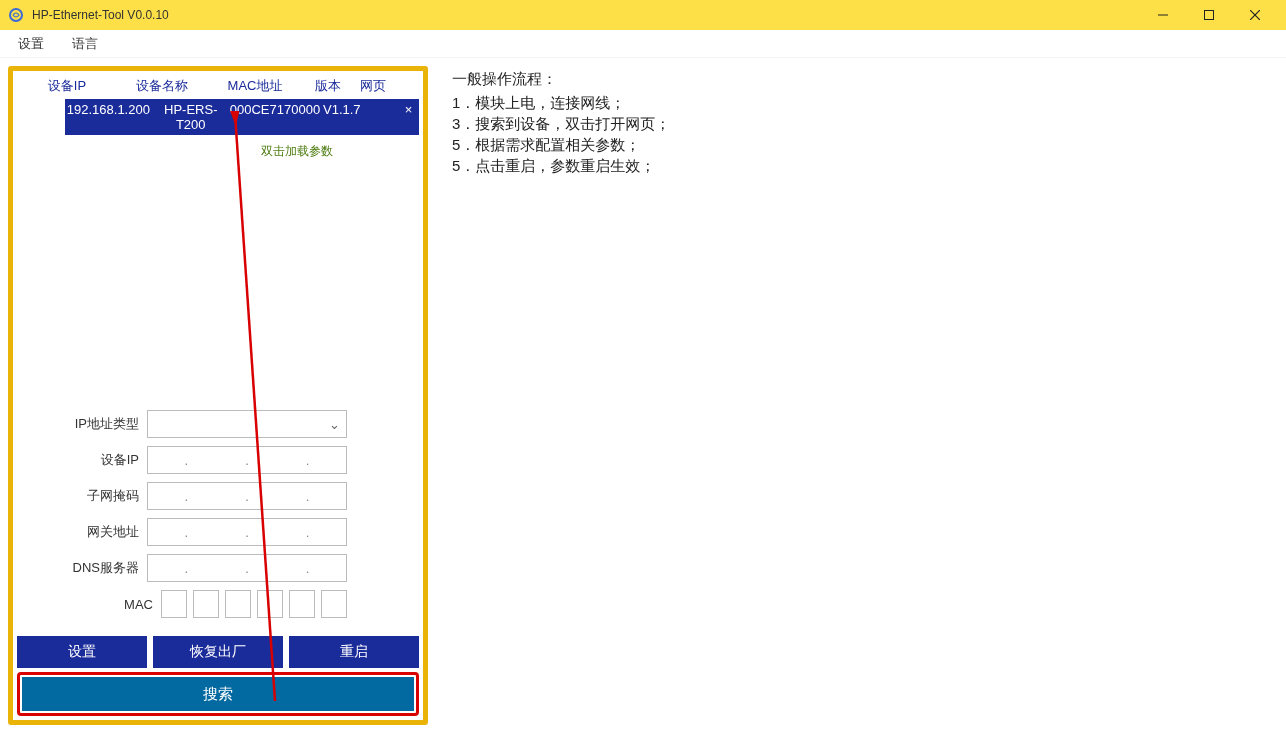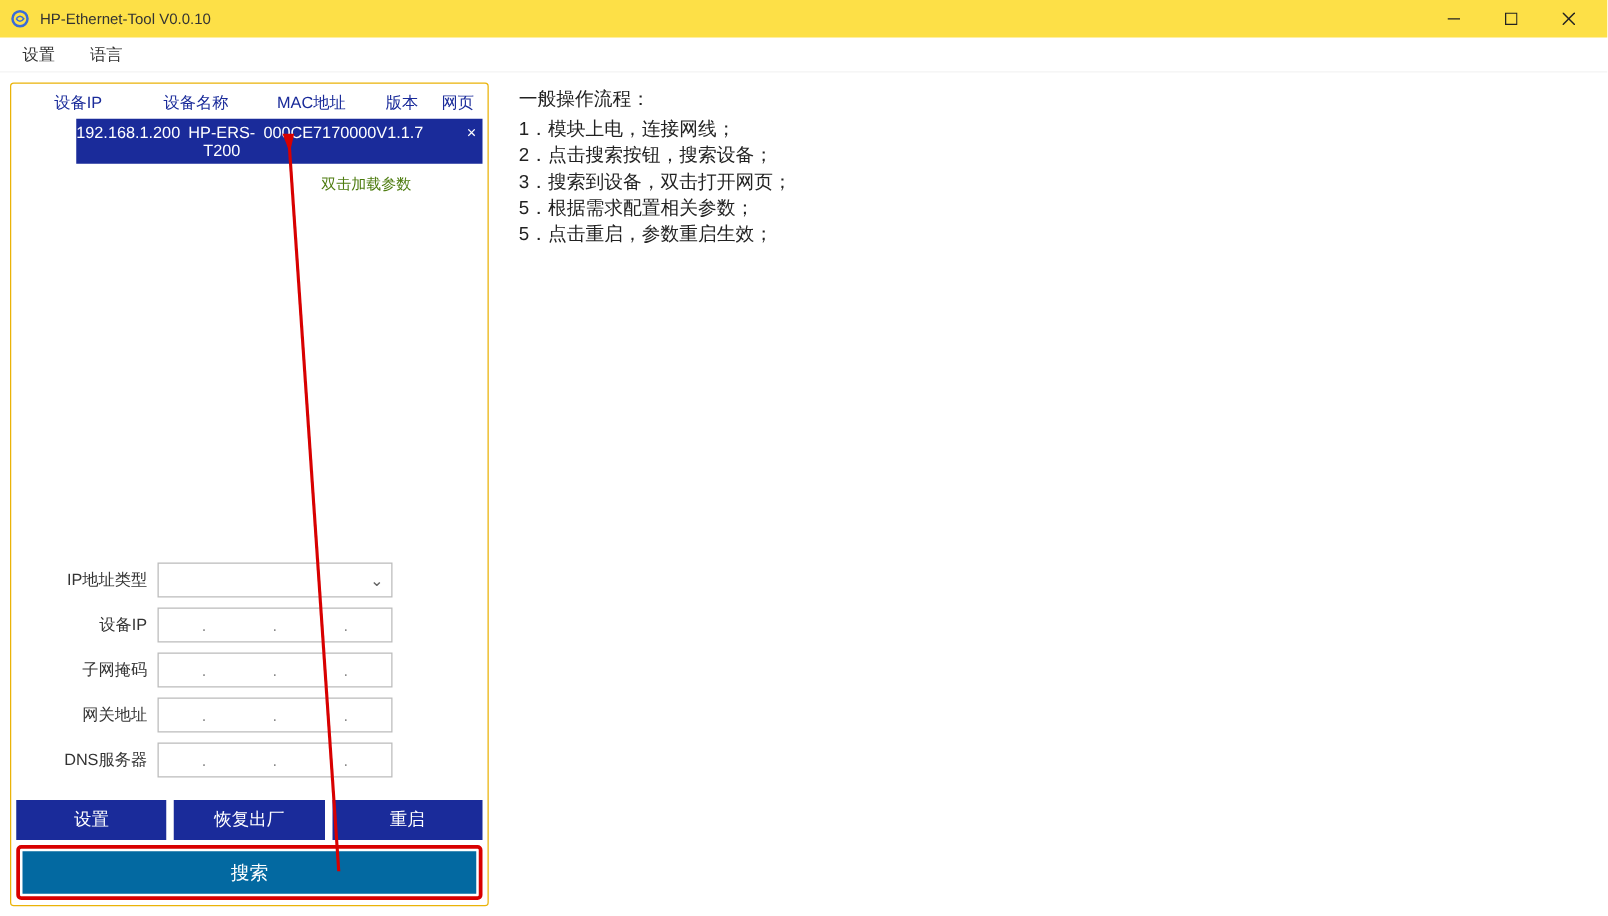--- a/index.html
+++ b/index.html
@@ -10,21 +10,21 @@
   .titlebar .title { flex: 0 0 auto; color: #333; font-size: 12px; }
   .titlebar .spacer { flex: 1; }
   .winbtns { display: flex; }
   .winbtn { width: 46px; height: 30px; display:flex; align-items:center; justify-content:center; color:#222; }
 
   .menubar { height: 28px; display:flex; align-items:center; padding: 0 8px; gap: 8px; border-bottom:1px solid #f4f4f4;}
   .menuitem { padding: 4px 10px; color:#333; font-size:13px; }
 
   .content { display:flex; padding: 8px; gap: 24px; height: calc(733px - 30px - 28px); position:relative;}
 
-  .left-panel { width: 383px; border: 1px solid #eab308; border-radius:3px; padding:4px; display:flex; flex-direction:column; position:relative;}
+  .left-panel { width: 420px; border: 5px solid #eab308; border-radius:3px; padding:4px; display:flex; flex-direction:column; position:relative;}
   .devtable { }
   .devtable .thead { display:flex; padding: 2px 0; color:#1a2b9a; font-weight:500;}
   .th, .td { text-align:center; font-size:13px; }
   .col-ip { width: 100px; }
   .col-name { width: 90px; }
   .col-mac { width: 96px; }
   .col-ver { width: 50px; }
   .col-web { width: 40px; }
   .devrow { display:flex; background:#1a2b9a; color:#fff; padding: 3px 0; margin-top:2px;margin-left:48px;}
   .devrow .td { color:#fff; }
@@ -156,35 +156,45 @@
           </div>
       </div>
       <div class="form-row">
         <label>DNS服务器</label>
         <div class="ipinput">
             <span>.</span>
             <span>.</span>
             <span>.</span>
           </div>
       </div>
+      <div class="form-row">
+        <label>MAC</label>
+        <div class="macboxes">
+          <div class="macbox"></div>
+          <div class="macbox"></div>
+          <div class="macbox"></div>
+          <div class="macbox"></div>
+          <div class="macbox"></div>
+          <div class="macbox"></div>
+        </div>
+      </div>
     </div>
 
     <div class="btn-row">
       <div class="btn">设置</div>
       <div class="btn">恢复出厂</div>
       <div class="btn">重启</div>
     </div>
     <div class="search-wrap">
       <div class="search-btn">搜索</div>
     </div>
   </div>
 
   <div class="right-panel">
     <div class="heading">一般操作流程：</div>
     <ol>
       <li>1．模块上电，连接网线；</li>
-      <li>2．点击搜索按钮，搜索设备；</li>
       <li>3．搜索到设备，双击打开网页；</li>
       <li>5．根据需求配置相关参数；</li>
       <li>5．点击重启，参数重启生效；</li>
     </ol>
   </div>
 </div>
 
 </body></html>

